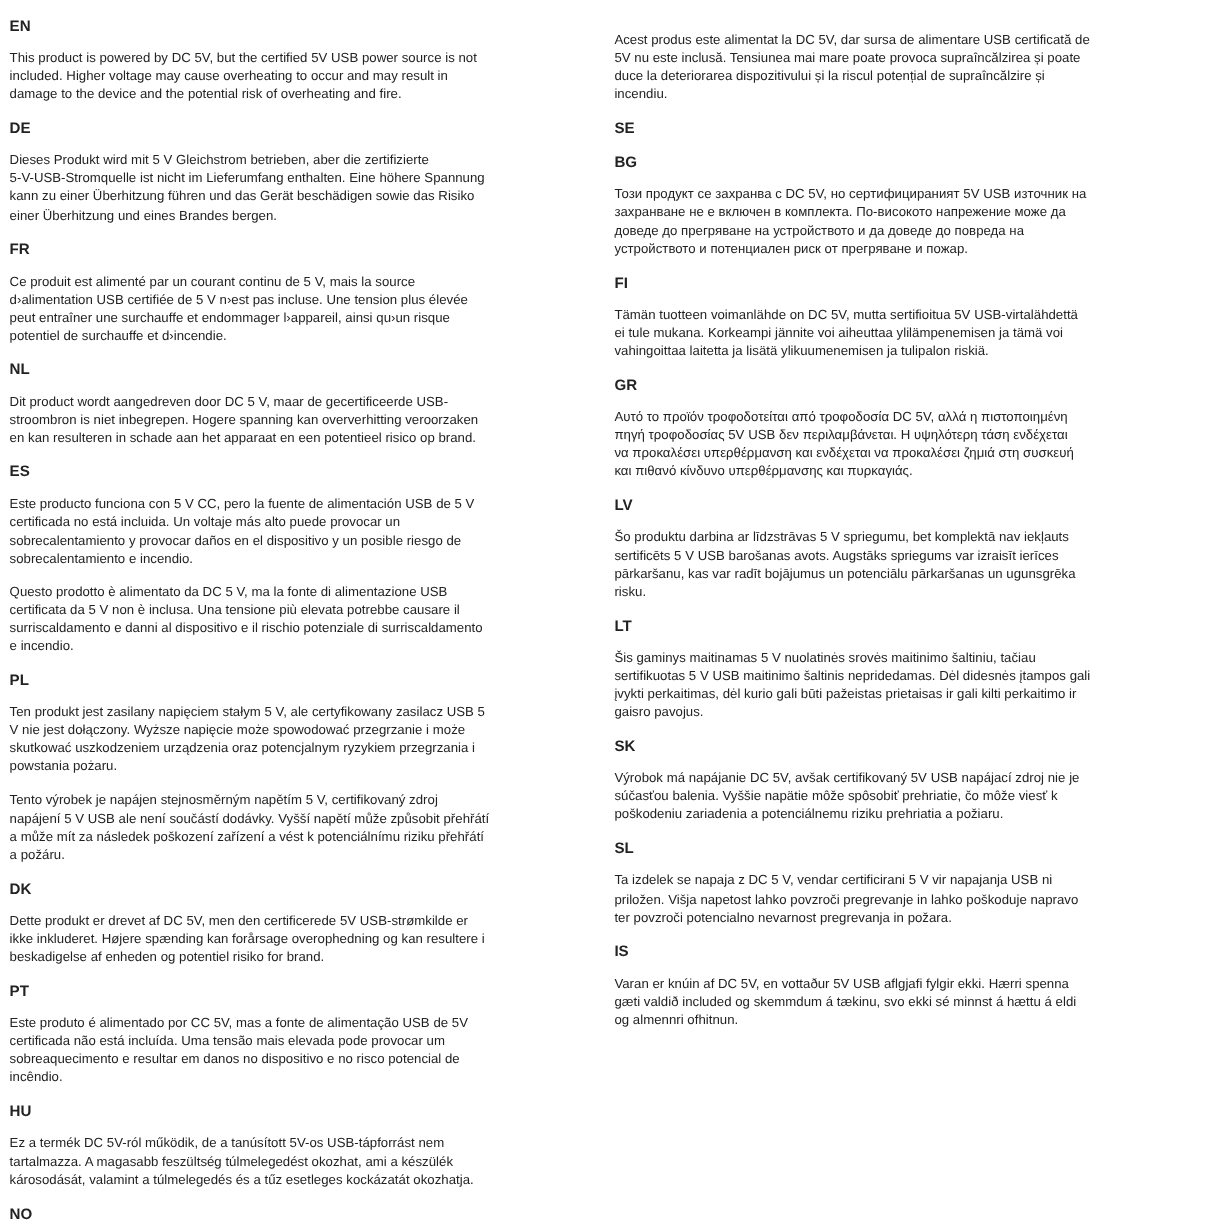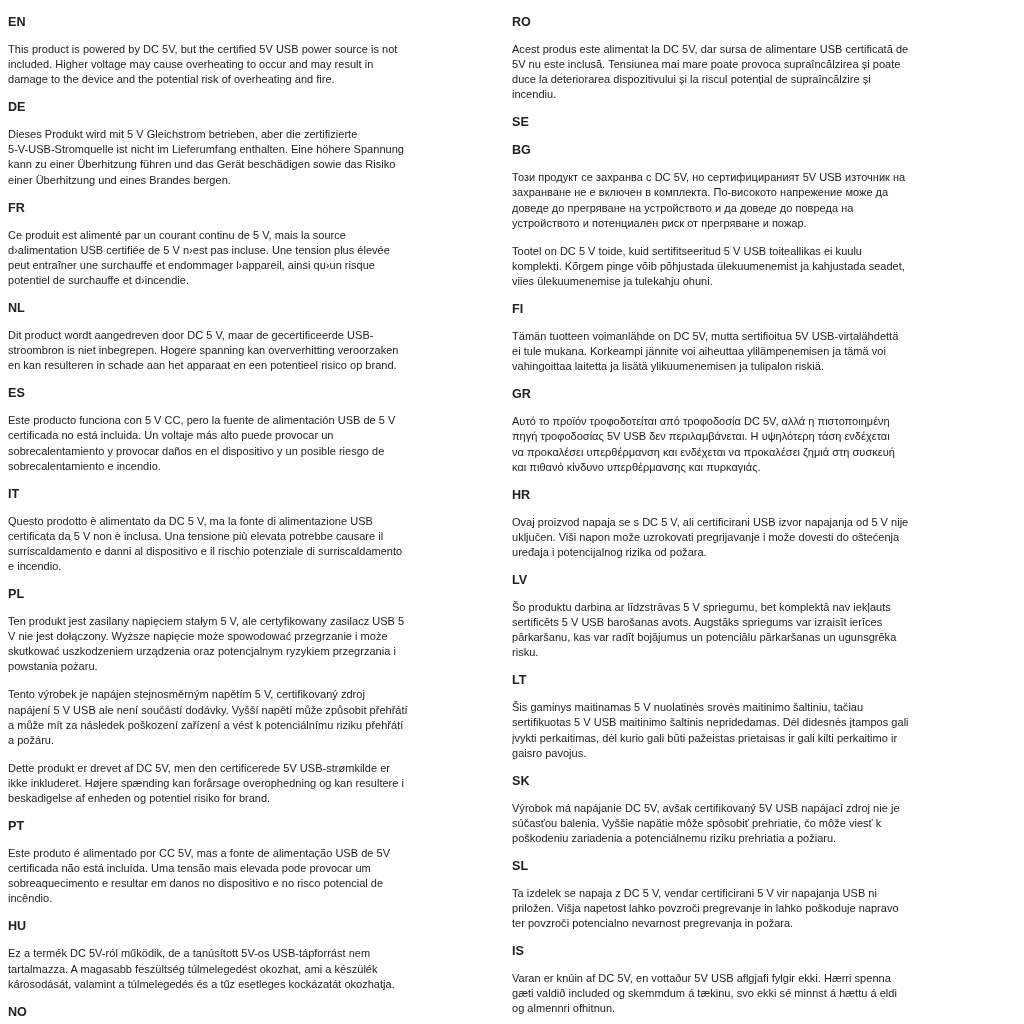--- a/index.html
+++ b/index.html
@@ -60,40 +60,40 @@
 en kan resulteren in schade aan het apparaat en een potentieel risico op brand.</div>
     </div>
     <div class="sec">
       <div class="code">ES</div>
       <div class="para">Este producto funciona con 5 V CC, pero la fuente de alimentación USB de 5 V
 certificada no está incluida. Un voltaje más alto puede provocar un
 sobrecalentamiento y provocar daños en el dispositivo y un posible riesgo de
 sobrecalentamiento e incendio.</div>
     </div>
     <div class="sec">
-      <div class="code">IT</div>
       <div class="para">Questo prodotto è alimentato da DC 5 V, ma la fonte di alimentazione USB
 certificata da 5 V non è inclusa. Una tensione più elevata potrebbe causare il
 surriscaldamento e danni al dispositivo e il rischio potenziale di surriscaldamento
 e incendio.</div>
     </div>
     <div class="sec">
       <div class="code">PL</div>
       <div class="para">Ten produkt jest zasilany napięciem stałym 5 V, ale certyfikowany zasilacz USB 5
 V nie jest dołączony. Wyższe napięcie może spowodować przegrzanie i może
 skutkować uszkodzeniem urządzenia oraz potencjalnym ryzykiem przegrzania i
 powstania pożaru.</div>
     </div>
     <div class="sec">
       <div class="para">Tento výrobek je napájen stejnosměrným napětím 5 V, certifikovaný zdroj
 napájení 5 V USB ale není součástí dodávky. Vyšší napětí může způsobit přehřátí
 a může mít za následek poškození zařízení a vést k potenciálnímu riziku přehřátí
 a požáru.</div>
     </div>
     <div class="sec">
+      <div class="code">DK</div>
       <div class="para">Dette produkt er drevet af DC 5V, men den certificerede 5V USB-strømkilde er
 ikke inkluderet. Højere spænding kan forårsage overophedning og kan resultere i
 beskadigelse af enheden og potentiel risiko for brand.</div>
     </div>
     <div class="sec">
       <div class="code">PT</div>
       <div class="para">Este produto é alimentado por CC 5V, mas a fonte de alimentação USB de 5V
 certificada não está incluída. Uma tensão mais elevada pode provocar um
 sobreaquecimento e resultar em danos no dispositivo e no risco potencial de
 incêndio.</div>
@@ -107,59 +107,49 @@
     <div class="sec">
       <div class="code">NO</div>
       <div class="para">Dette produktet drives av DC 5V, men den sertifiserte 5V USB-strømkilden er
 ikke inkludert. Høyere spenning kan føre til overoppheting, skade på enheten og
 potensiell risiko for brann.</div>
     </div>
   </div>
 
   <div class="col">
     <div class="sec">
-      <div class="code">RO</div>
       <div class="para">Acest produs este alimentat la DC 5V, dar sursa de alimentare USB certificată de
 5V nu este inclusă. Tensiunea mai mare poate provoca supraîncălzirea și poate
 duce la deteriorarea dispozitivului și la riscul potențial de supraîncălzire și
 incendiu.</div>
     </div>
     <div class="sec">
       <div class="code">SE</div>
     </div>
     <div class="sec">
       <div class="code">BG</div>
       <div class="para">Този продукт се захранва с DC 5V, но сертифицираният 5V USB източник на
 захранване не е включен в комплекта. По-високото напрежение може да
 доведе до прегряване на устройството и да доведе до повреда на
 устройството и потенциален риск от прегряване и пожар.</div>
     </div>
     <div class="sec">
-      <div class="para">Tootel on DC 5 V toide, kuid sertifitseeritud 5 V USB toiteallikas ei kuulu
-komplekti. Kõrgem pinge võib põhjustada ülekuumenemist ja kahjustada seadet,
-viies ülekuumenemise ja tulekahju ohuni.</div>
     </div>
     <div class="sec">
       <div class="code">FI</div>
       <div class="para">Tämän tuotteen voimanlähde on DC 5V, mutta sertifioitua 5V USB-virtalähdettä
 ei tule mukana. Korkeampi jännite voi aiheuttaa ylilämpenemisen ja tämä voi
 vahingoittaa laitetta ja lisätä ylikuumenemisen ja tulipalon riskiä.</div>
     </div>
     <div class="sec">
       <div class="code">GR</div>
       <div class="para">Αυτό το προϊόν τροφοδοτείται από τροφοδοσία DC 5V, αλλά η πιστοποιημένη
 πηγή τροφοδοσίας 5V USB δεν περιλαμβάνεται. Η υψηλότερη τάση ενδέχεται
 να προκαλέσει υπερθέρμανση και ενδέχεται να προκαλέσει ζημιά στη συσκευή
 και πιθανό κίνδυνο υπερθέρμανσης και πυρκαγιάς.</div>
-    </div>
-    <div class="sec">
-      <div class="code">HR</div>
-      <div class="para">Ovaj proizvod napaja se s DC 5 V, ali certificirani USB izvor napajanja od 5 V nije
-uključen. Viši napon može uzrokovati pregrijavanje i može dovesti do oštećenja
-uređaja i potencijalnog rizika od požara.</div>
     </div>
     <div class="sec">
       <div class="code">LV</div>
       <div class="para">Šo produktu darbina ar līdzstrāvas 5 V spriegumu, bet komplektā nav iekļauts
 sertificēts 5 V USB barošanas avots. Augstāks spriegums var izraisīt ierīces
 pārkaršanu, kas var radīt bojājumus un potenciālu pārkaršanas un ugunsgrēka
 risku.</div>
     </div>
     <div class="sec">
       <div class="code">LT</div>

